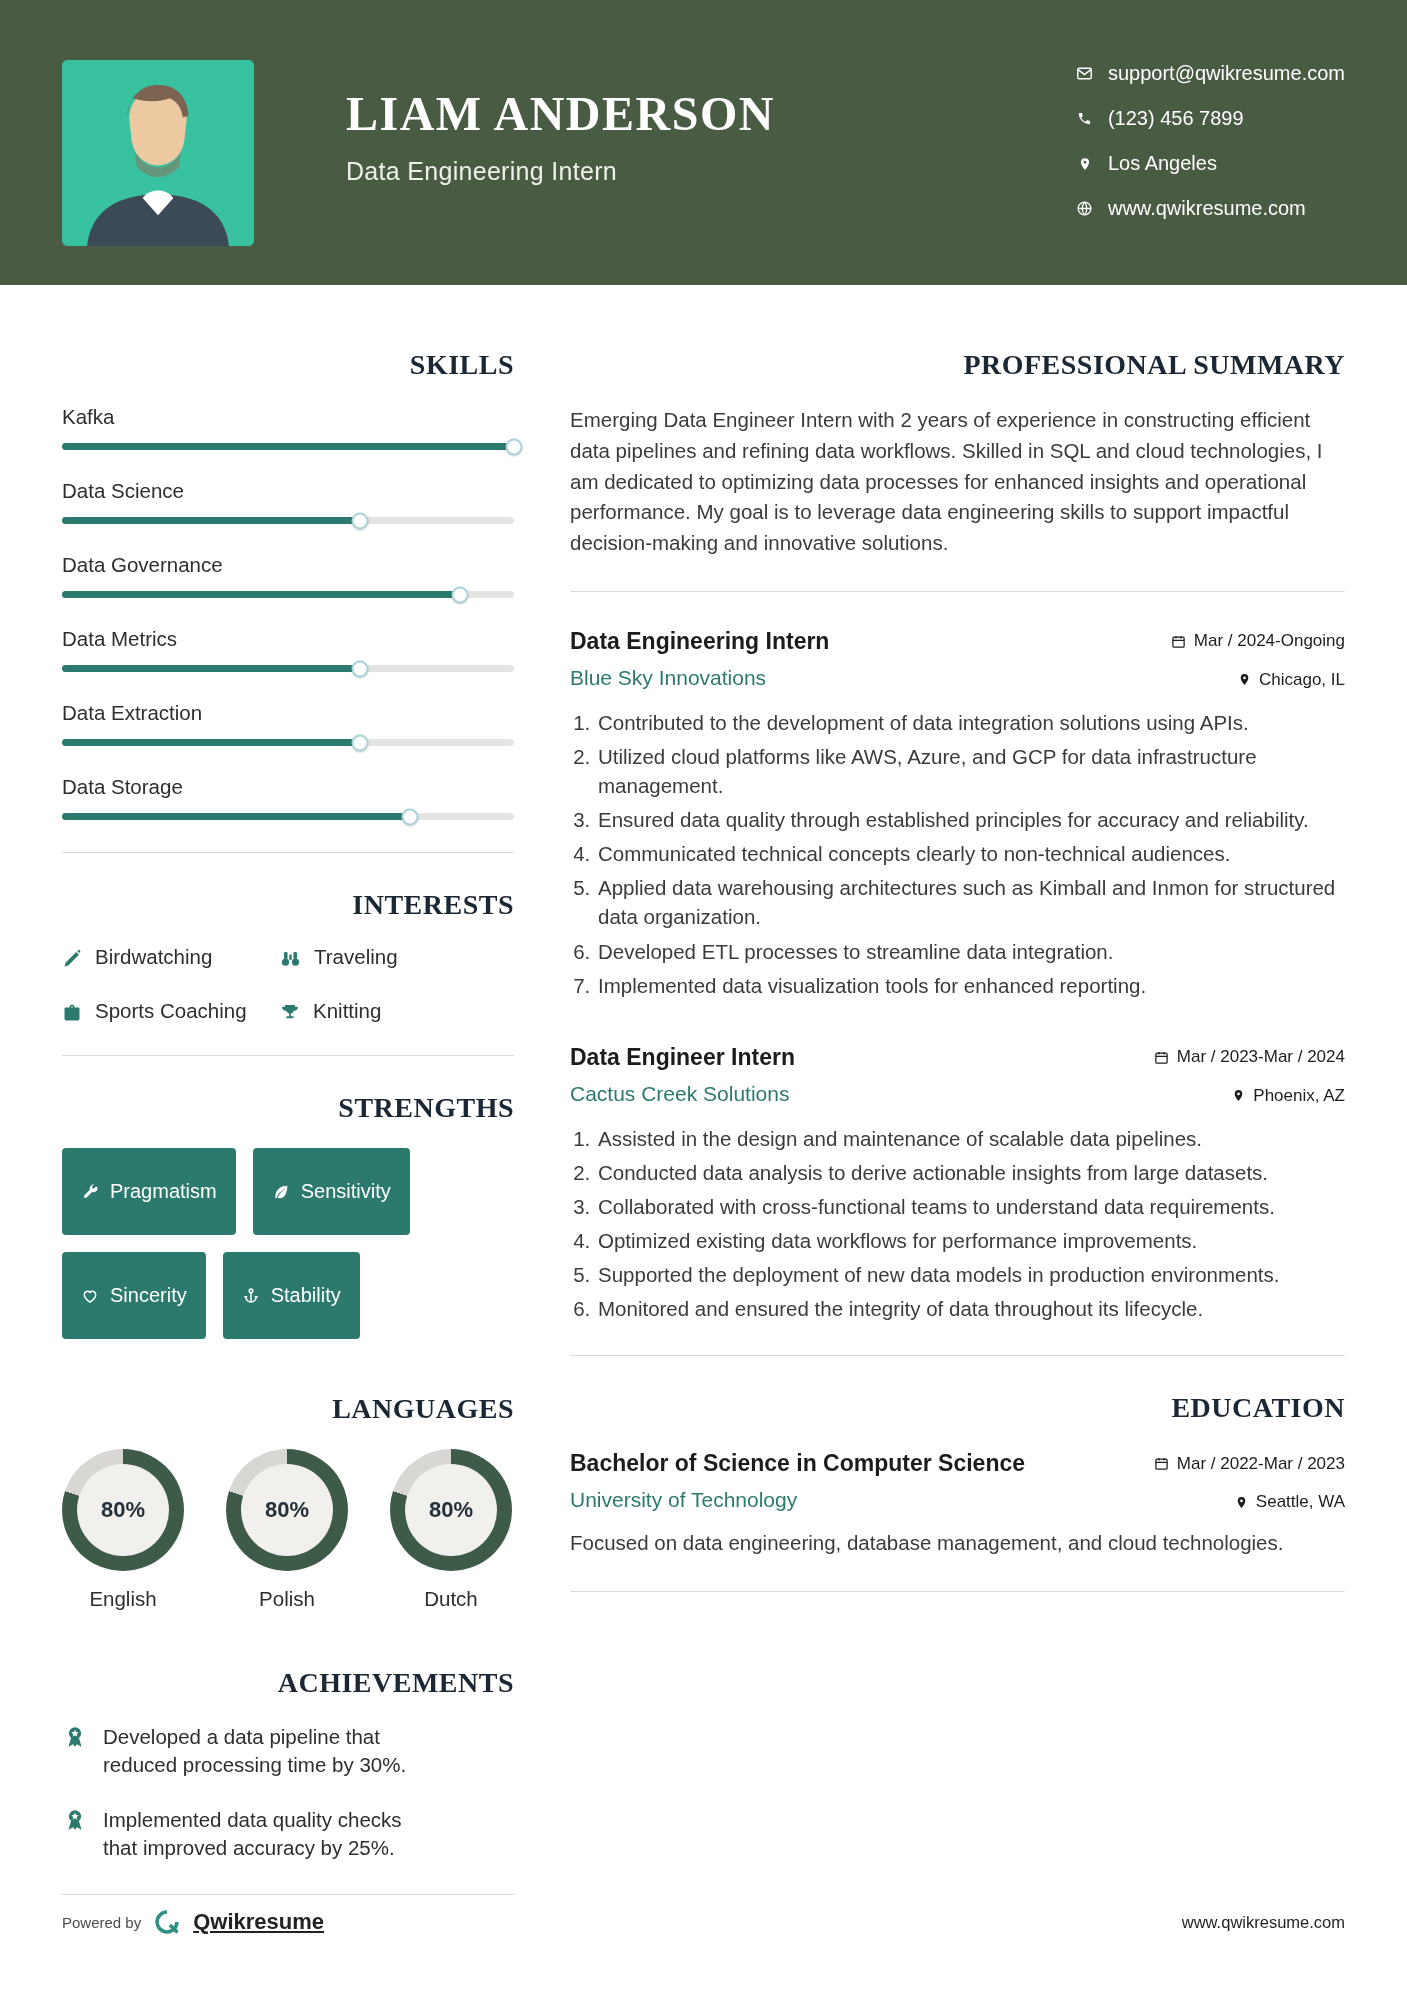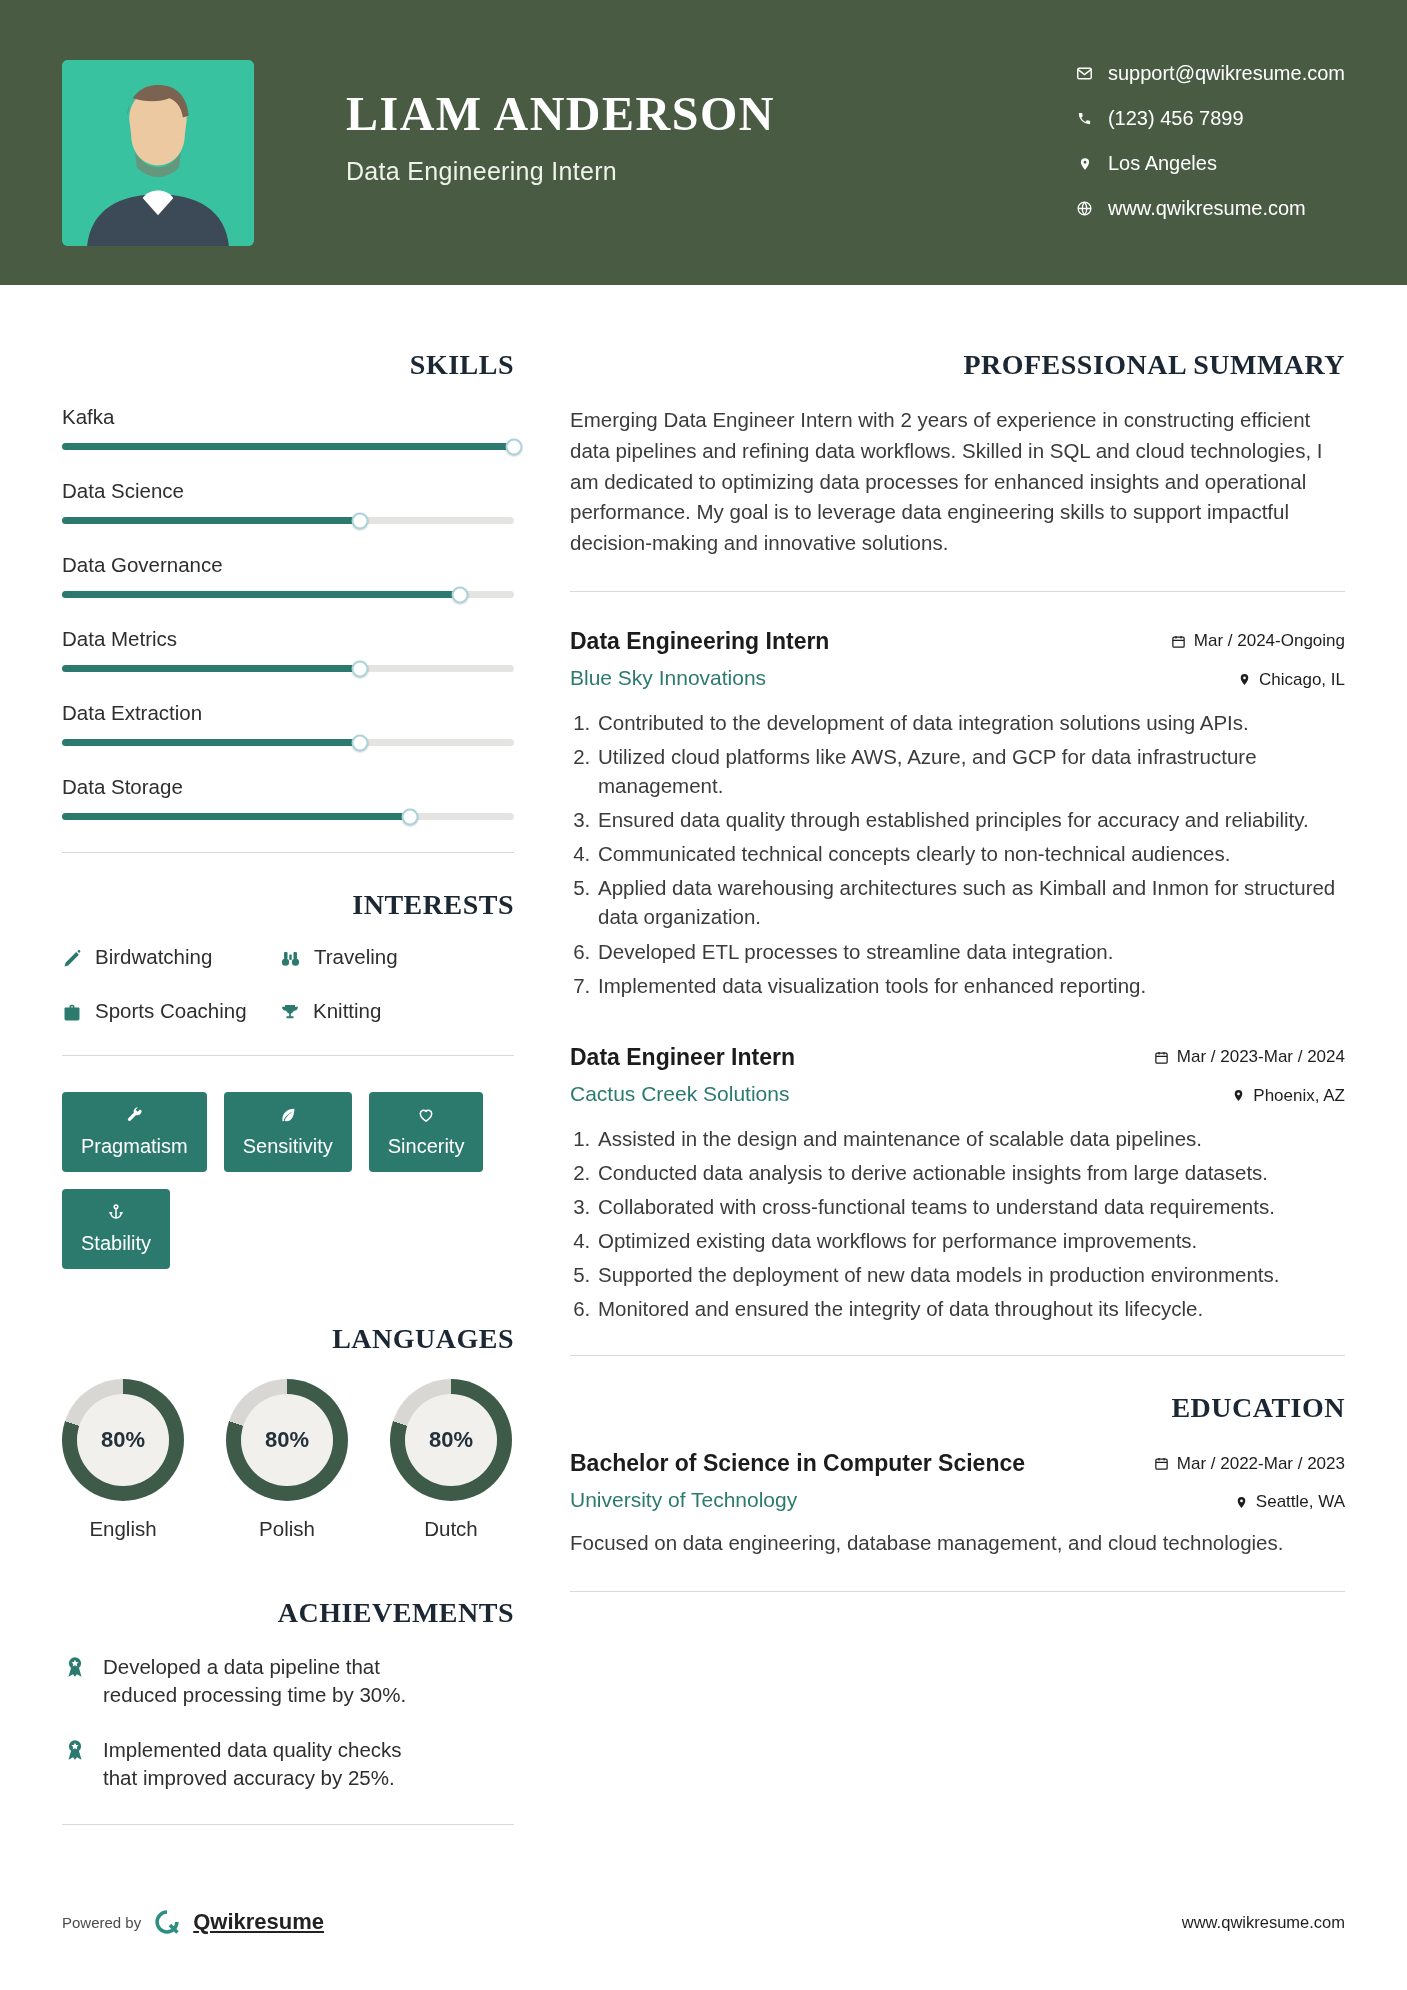--- a/index.html
+++ b/index.html
@@ -31,21 +31,21 @@
   .fill { position:absolute; left:0; top:0; height:7px; background:var(--accent,#2c7a6e); border-radius:4px; }
   .knob { position:absolute; top:50%; width:17px; height:17px; background:#fff; border:2px solid #abd4da;
           border-radius:50%; transform:translate(-50%,-50%); box-shadow:0 1px 2px rgba(0,0,0,.18); }
   
   .int-grid { display:grid; grid-template-columns:218px 1fr; row-gap:30px; }
   .int { display:flex; align-items:flex-end; gap:13px; font-size:20.5px; color:#2e2e2e; }
   .int .ic { color:var(--accent,#2c7a6e); display:flex; flex:none; }
   
   .chips { display:flex; flex-wrap:wrap; gap:17px; }
   .chip { display:inline-flex; align-items:center; gap:11px; background:var(--accent,#2c7a6e); color:#fff;
-          font-size:20px; padding:14px 19px; border-radius:4px;flex-direction:column; }
+          font-size:20px; padding:32px 19px; border-radius:4px; }
   .chip .ic { display:flex; }
   
   .langs { display:flex; gap:42px; margin-top:8px; }
   .lang { text-align:center; }
   .donut { width:122px; height:122px; border-radius:50%; position:relative; margin:0 auto; background:#ddd; }
   .donut-in { position:absolute; inset:15px; border-radius:50%; background:#f2f0ed; display:flex;
               align-items:center; justify-content:center; font-size:22px; font-weight:700; color:#24313a; }
   .lang-label { margin-top:16px; font-size:20.5px; color:#2e2e2e; }
   
   .ach { display:flex; gap:15px; margin-bottom:26px; }
@@ -220,20 +220,21 @@
                 </svg>
             </span>
             <span>Knitting</span>
           </div>
         </div>
       </section>
 
       <hr class="div">
 
       <section>
+        <h2 class="sh">STRENGTHS</h2>
         <div class="chips">
           <span class="chip">
             <span class="ic">
               <svg viewBox="0 0 24 24" width="18" height="18" fill="currentColor">
                   <path d="M22.2 6.7a5.6 5.6 0 0 1-7.5 5.3L7.2 19.5a2.15 2.15 0 0 1-3-3l7.5-7.5A5.6 5.6 0 0 1 17.3 1.8l-3.1 3.1 2.7 2.7 3.1-3.1c1.3 1 2.2 1.3 2.2 2.2z"></path>
                 </svg>
             </span>
             <span>Pragmatism</span>
           </span>
           <span class="chip">

